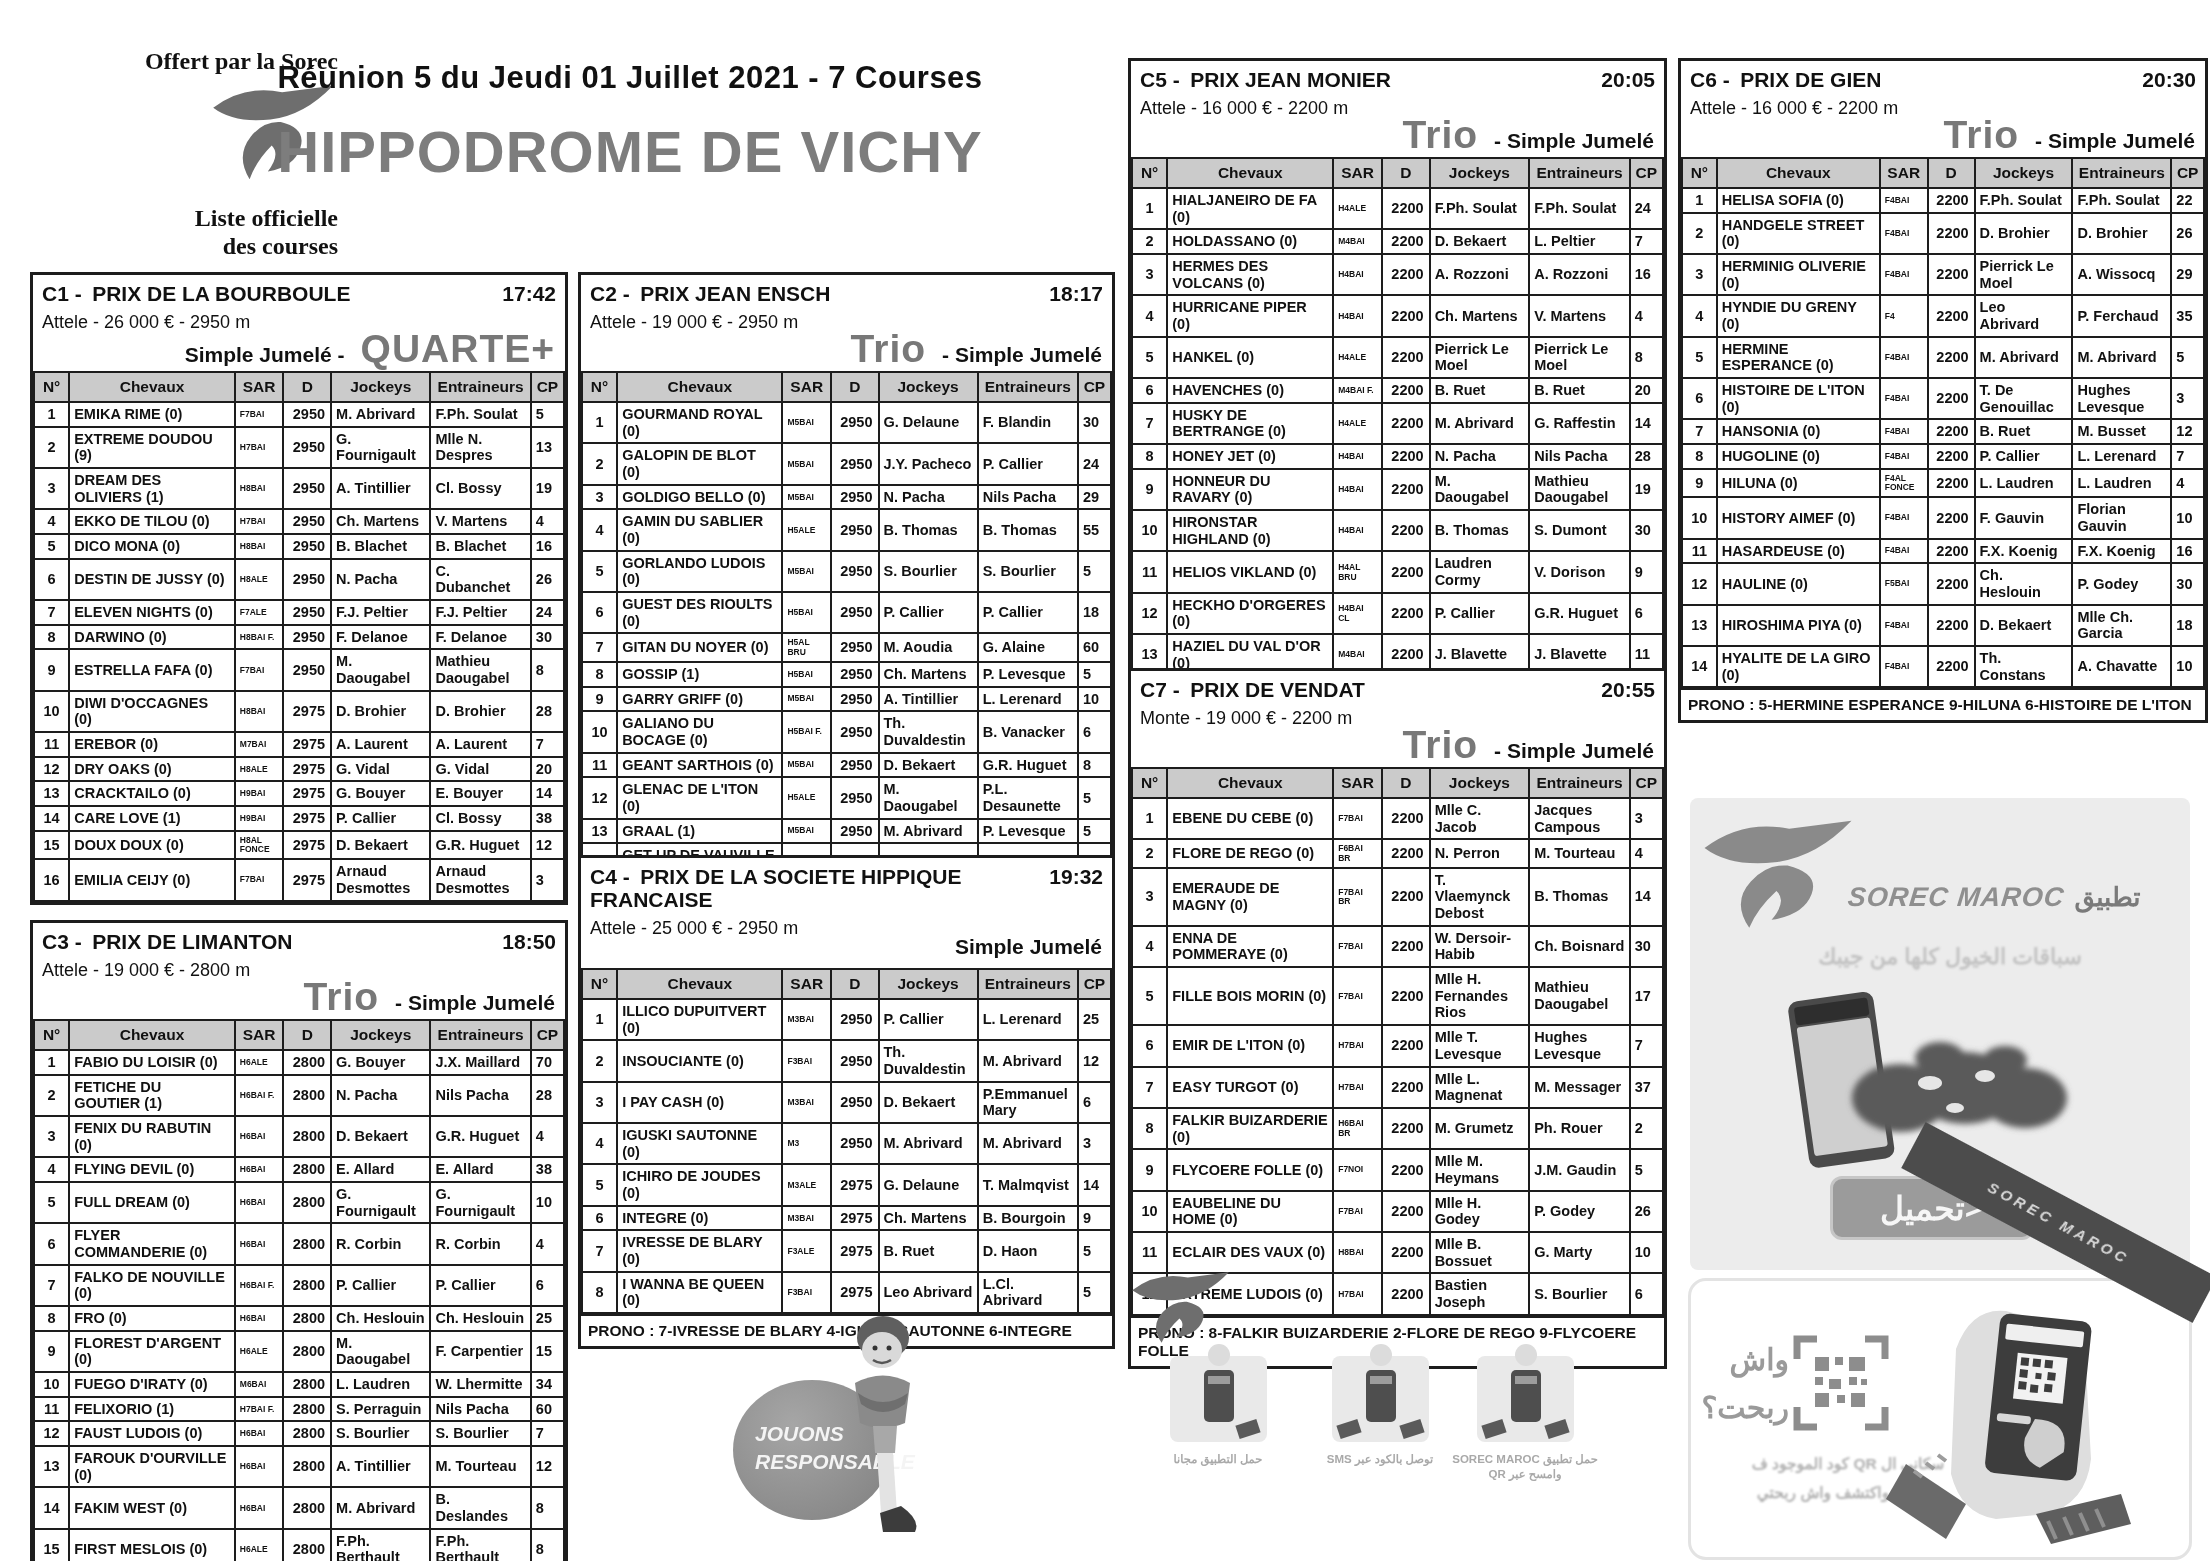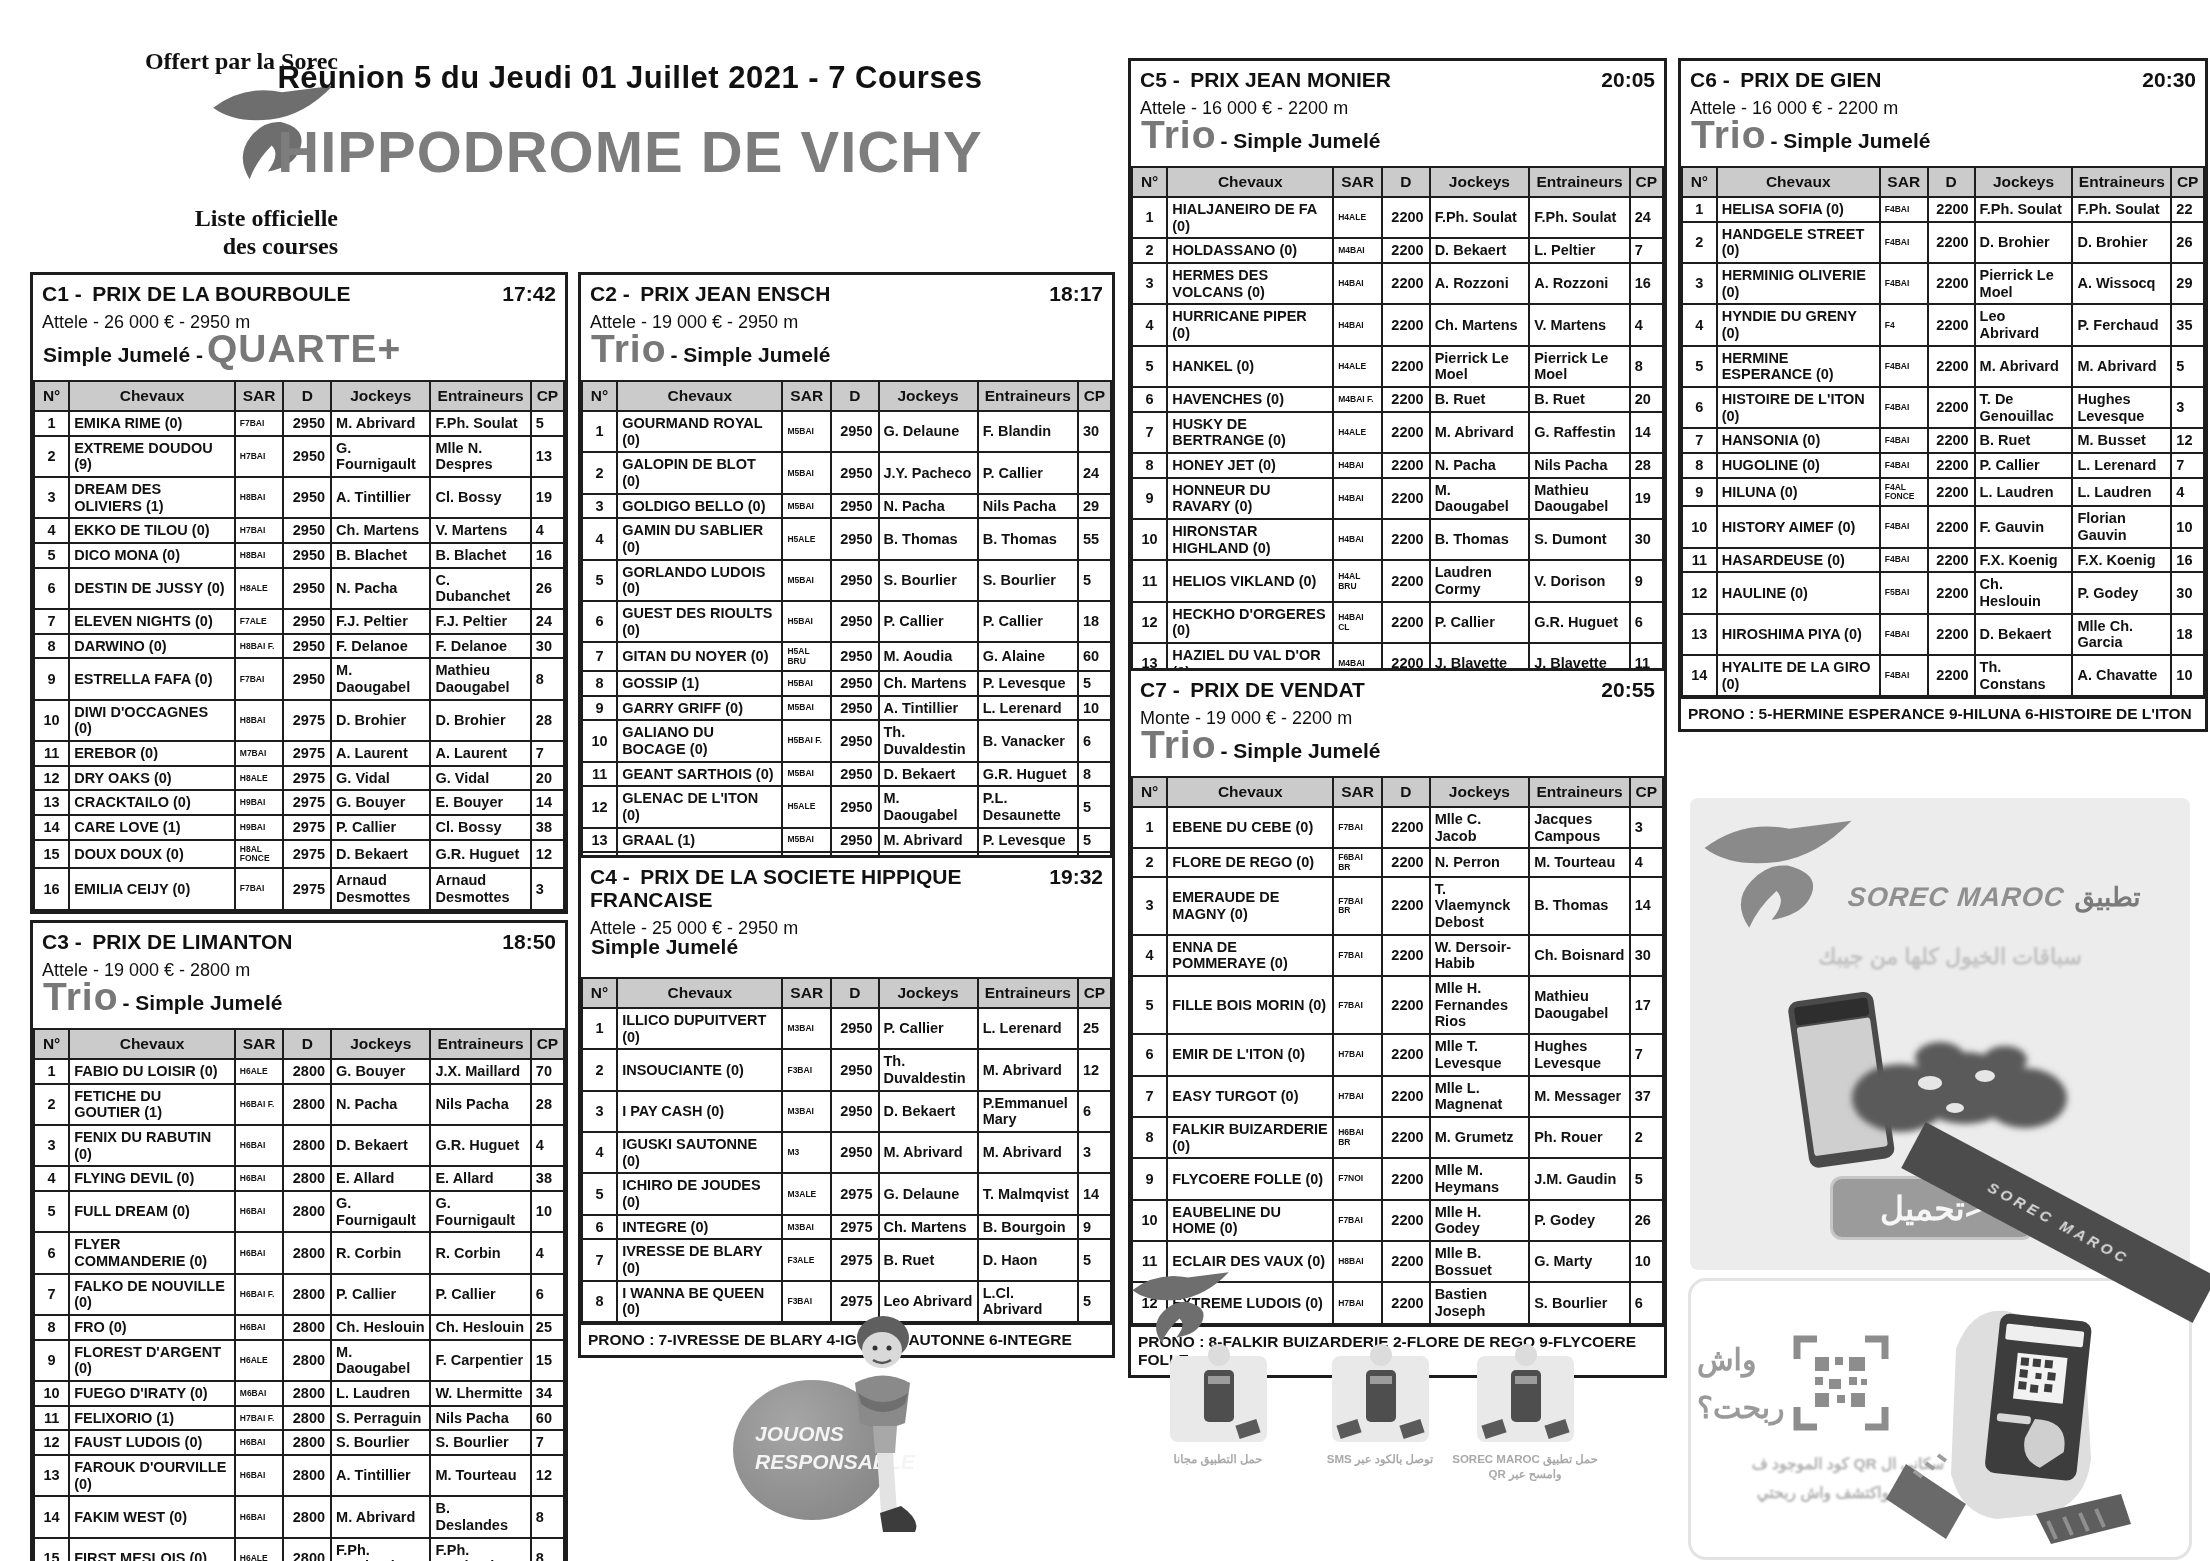--- a/index.html
+++ b/index.html
@@ -18,22 +18,22 @@
   .titles{position:absolute;left:210px;top:60px;width:840px;text-align:center}
   .reunion{font-size:31px;font-weight:bold;letter-spacing:.5px}
   .hippodrome{margin-top:22px;font-size:58px;font-weight:bold;color:#7d7d7d;letter-spacing:1px}
 
   
   .race{position:absolute;border:3px solid #1d1d1d;background:#fff;box-sizing:border-box}
   .race-head{display:flex;justify-content:space-between;align-items:flex-start;
     padding:7px 9px 0 9px;font-weight:bold;font-size:21px;line-height:1.1}
   .race-title{max-width:78%}
   .race-cond{padding:7px 9px 0 9px;font-size:18px}
-  .race-bet{display:flex;align-items:baseline;gap:4px;
-    padding:0 10px 12px 10px;font-weight:bold;font-size:21px;min-height:30px;margin-top:-4px}
+  .race-bet{display:flex;justify-content:flex-end;align-items:baseline;gap:16px;
+    padding:0 10px 3px 10px;font-weight:bold;font-size:21px;min-height:30px;margin-top:-4px}
   .bet-big{font-size:39px;color:#787878;letter-spacing:1px;line-height:1}
   .race table{border-collapse:collapse;width:100%;table-layout:fixed}
   .race th,.race td{border:2px solid #1d1d1d;padding:3px 4px;font-weight:bold;
     font-size:14.5px;line-height:1.15;vertical-align:middle;text-align:left;
     overflow:hidden;word-wrap:break-word}
   .race th{background:#cbcbcb;text-align:center;font-size:15.5px;padding:5px 2px}
   .race td.c-num{text-align:center}
   .race td.c-sar{font-size:8.5px;letter-spacing:0;padding-top:4px}
   .race td.c-d{text-align:right;padding-right:5px}
   .race .prono{border-top:2px solid #1d1d1d;padding:6px 7px;font-weight:bold;font-size:15.5px}
@@ -65,21 +65,21 @@
   .tile .phone:before{content:"";position:absolute;left:4px;top:6px;right:4px;height:8px;background:#9c9c9c}
   .tile .corner{position:absolute;width:22px;height:14px;background:#5a5a5a;bottom:6px;transform:rotate(-18deg)}
   .tile-caption{position:absolute;top:1452px;width:150px;text-align:center;font-size:11.5px;
     color:#a9a9a9;font-weight:bold;direction:rtl;line-height:1.3;filter:blur(.6px)}
 
   .qrpanel{position:absolute;left:1688px;top:1278px;width:498px;height:276px;
     border:3px solid #e3e3e3;border-radius:18px}
   .ribbon{position:absolute;right:-28px;top:-4px;width:330px;height:52px;background:#4c4c4c;
     transform:rotate(28deg);transform-origin:right top;display:flex;align-items:center;justify-content:center;
     color:#d9d9d9;font-size:15px;font-weight:bold;font-style:italic;letter-spacing:4px;filter:blur(.4px)}
-  .qr-big{position:absolute;left:6px;top:55px;width:92px;text-align:left;font-size:30px;font-weight:bold;
+  .qr-big{position:absolute;left:6px;top:55px;width:92px;text-align:right;font-size:30px;font-weight:bold;
     color:#9a9a9a;direction:rtl;line-height:1.6;filter:blur(.4px)}
   .qr-icon{position:absolute;left:100px;top:52px}
   .qr-desc{position:absolute;left:2px;top:168px;width:310px;font-size:15.5px;color:#b0b0b0;font-weight:bold;
     direction:rtl;text-align:center;line-height:1.9;filter:blur(.8px)}
   .hand-art{position:absolute;left:195px;top:8px}
 </style>
 </head>
 <body>
 
 <div class="brand">

